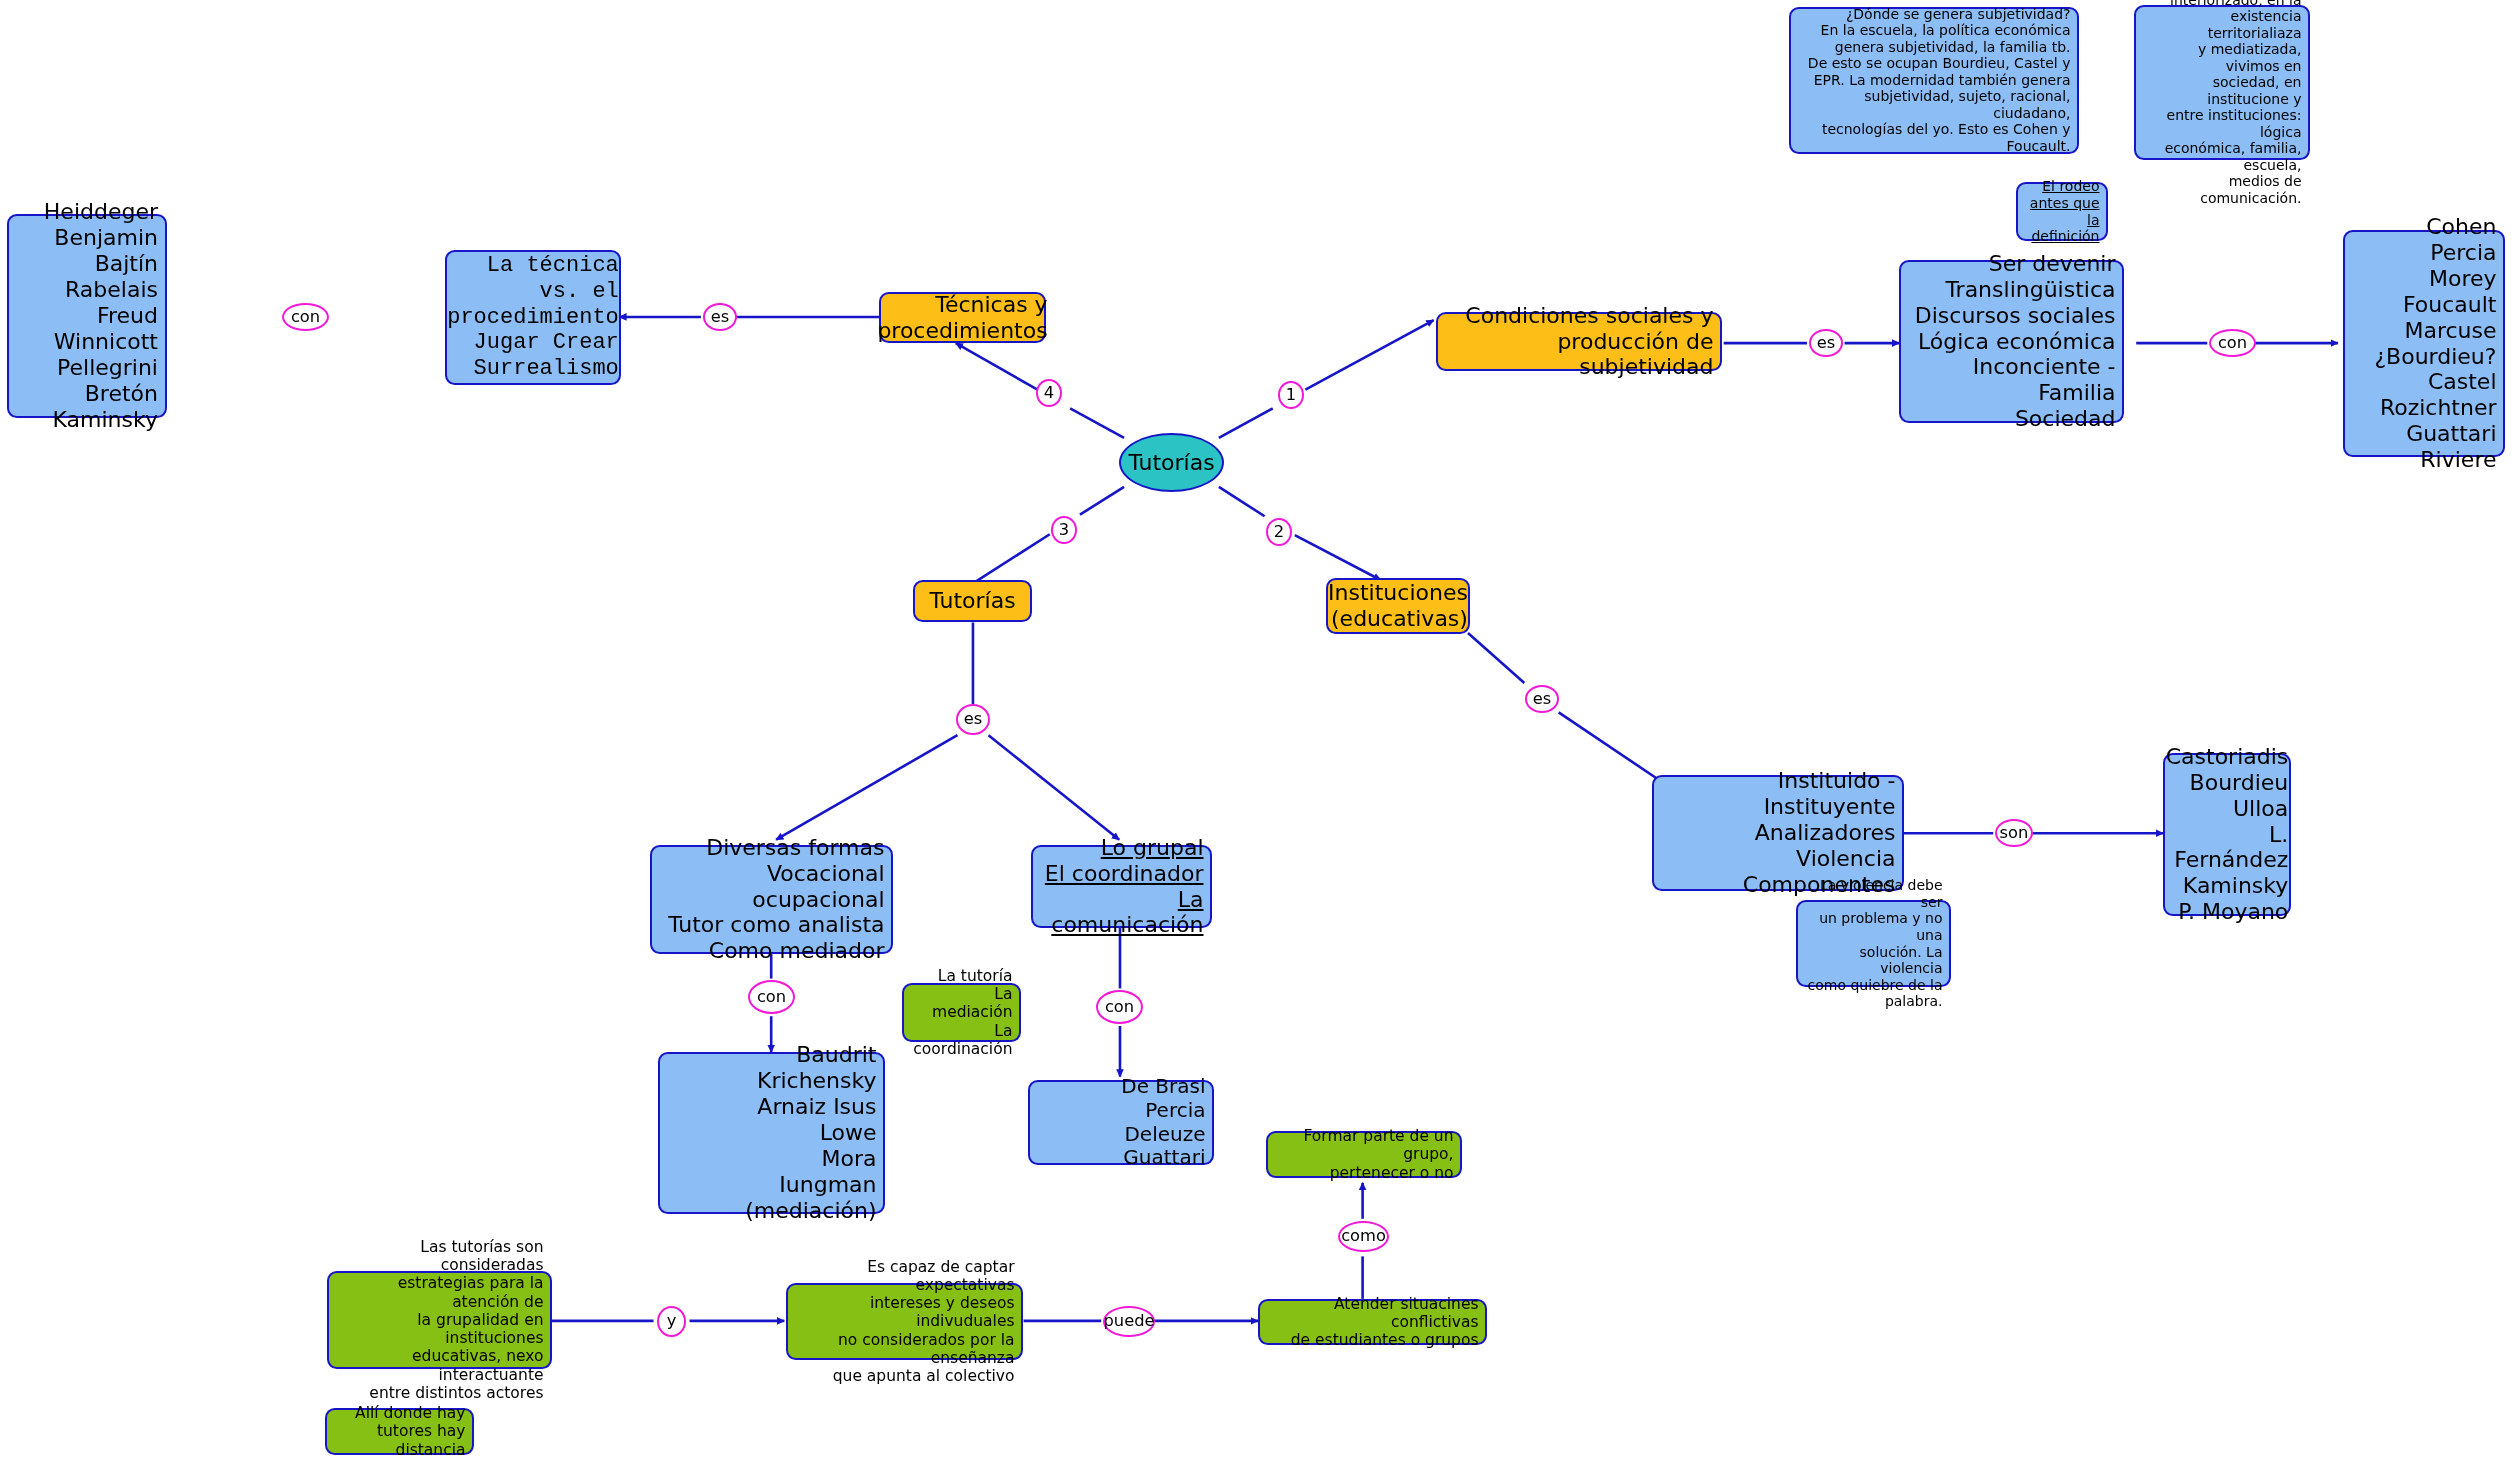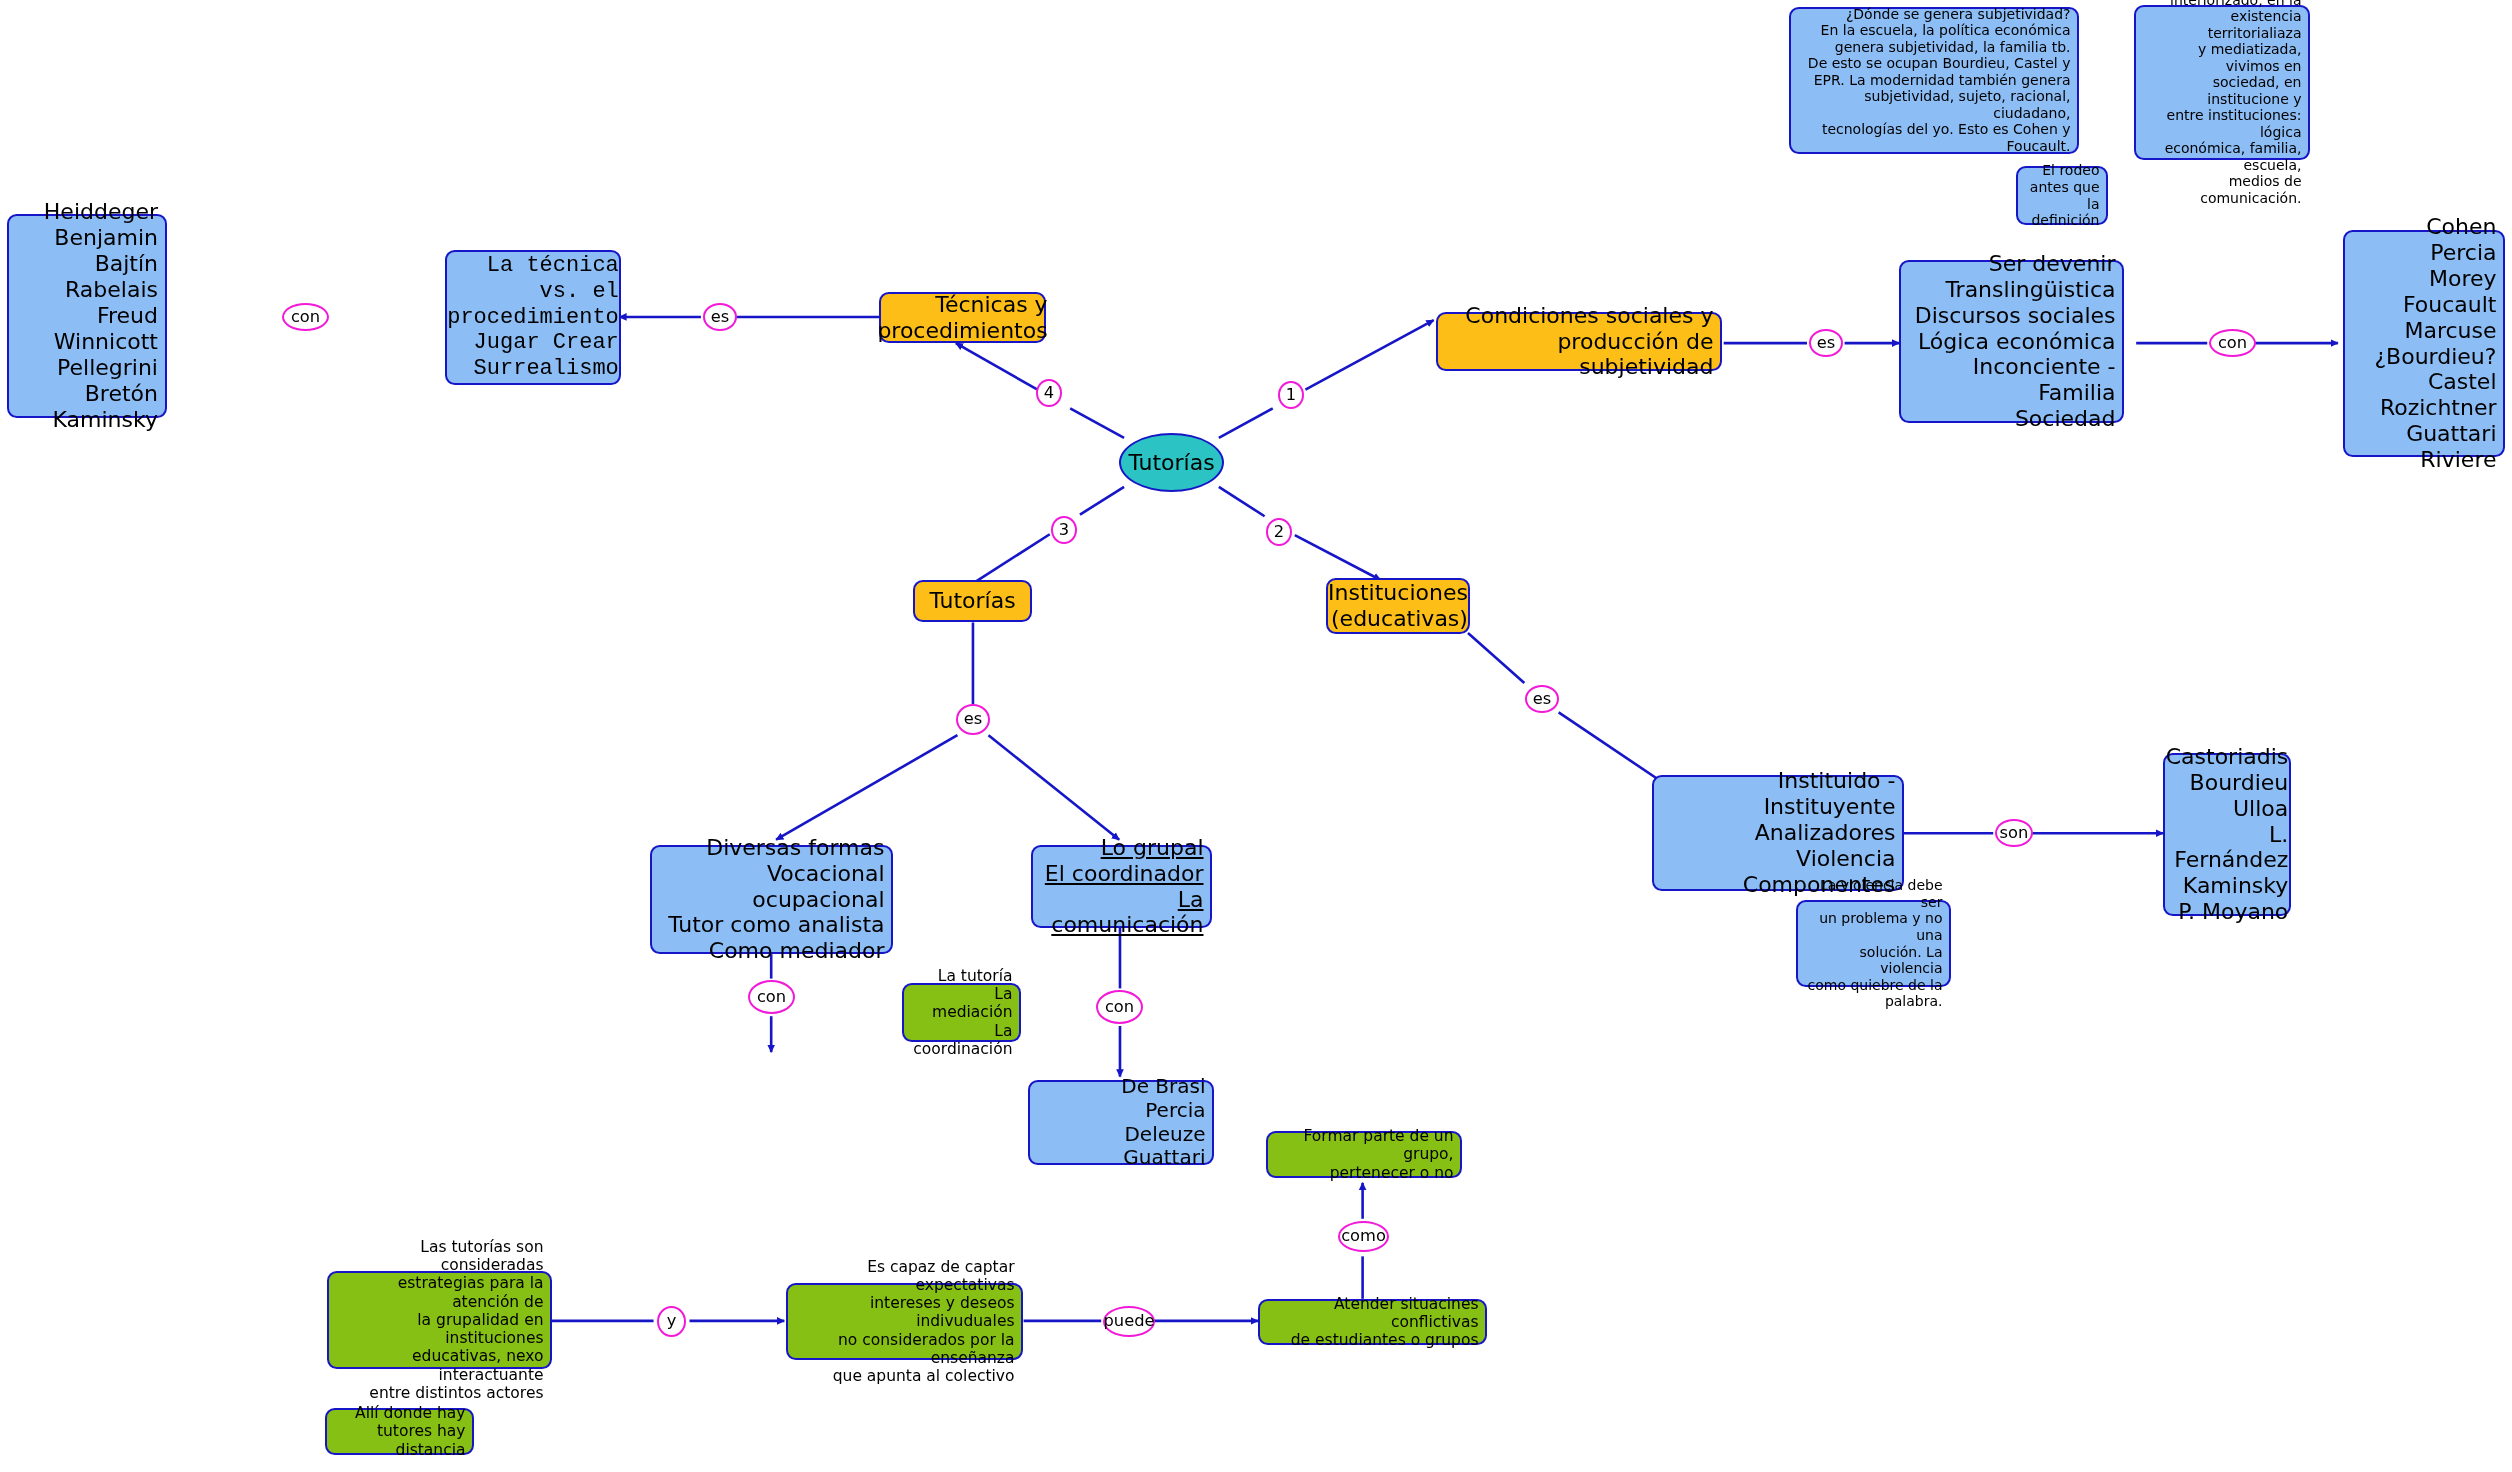--- a/index.html
+++ b/index.html
@@ -140,21 +140,21 @@
   <div class="node n-blue" style="left:2134px; top:4.9px; width:176px; height:155px; font-size:14px;">La subjetividad se
 genera en lo social
 interiorizado, en la
 existencia territorialiaza
 y mediatizada, vivimos en
 sociedad, en institucione y
 entre instituciones: lógica
 económica, familia, escuela,
 medios de comunicación.</div>
 
-  <div class="node n-blue" style="left:2016px; top:166px; width:92px; height:59px; font-size:14px;">El rodeo
+  <div class="node n-blue" style="left:2016px; top:182px; width:92px; height:59px; font-size:14px;text-decoration:underline;">El rodeo
 antes que
 la definición</div>
 
   <div class="node n-blue" style="left:6.5px; top:214px; width:160px; height:204px; font-size:22px;">Heiddeger
 Benjamin
 Bajtín Rabelais
 Freud
 Winnicott
 Pellegrini
 Bretón
@@ -246,20 +246,26 @@
 La comunicación</div>
 
   <div class="link-label" style="left:748px; top:980px; width:47px; height:34px;">con</div>
 
   <div class="node n-green" style="left:902px; top:983px; width:119px; height:59px; font-size:15.5px;">La tutoría
 La mediación
 La coordinación</div>
 
   <div class="link-label" style="left:1096px; top:990px; width:47px; height:34px;">con</div>
 
+  <div class="node n-blue" style="left:658px; top:1052px; width:227px; height:162px; font-size:22px;">Baudrit
+Krichensky
+Arnaiz Isus
+Lowe
+Mora
+Iungman (mediación)</div>
 
   <div class="node n-blue" style="left:1028px; top:1080px; width:186px; height:85px; font-size:20px;">De Brasi
 Percia
 Deleuze Guattari</div>
 
   <div class="node n-green" style="left:327px; top:1271px; width:225px; height:98px; font-size:15.5px;">Las tutorías son consideradas
 estrategias para la atención de
 la grupalidad en instituciones
 educativas, nexo interactuante
 entre distintos actores</div>

